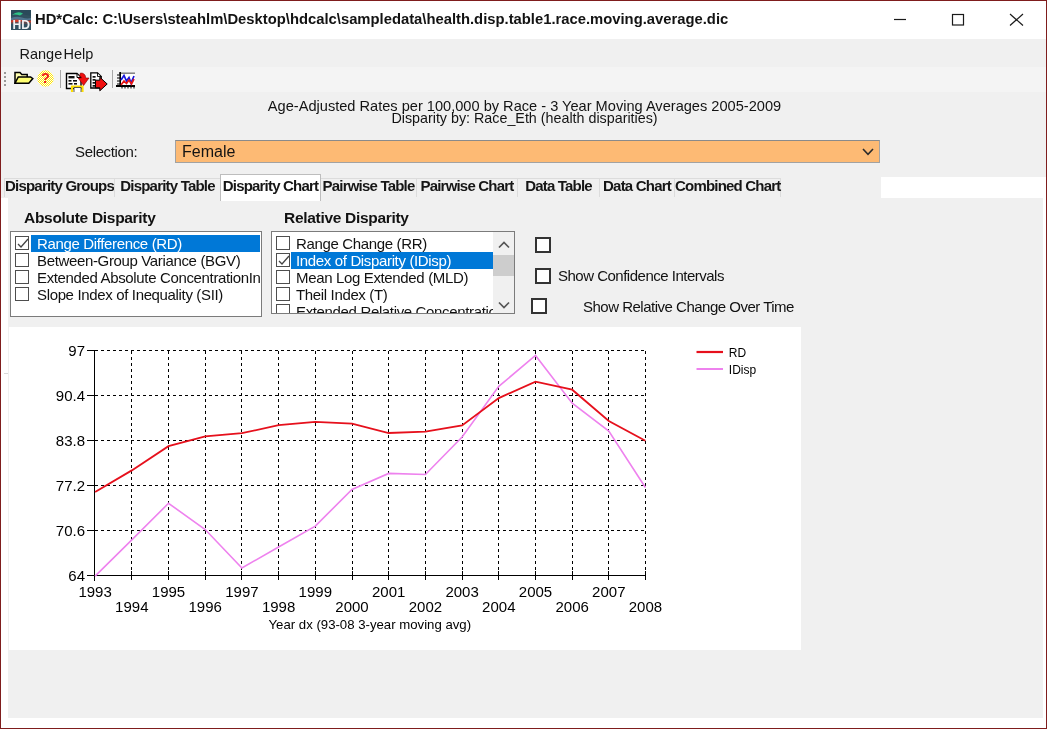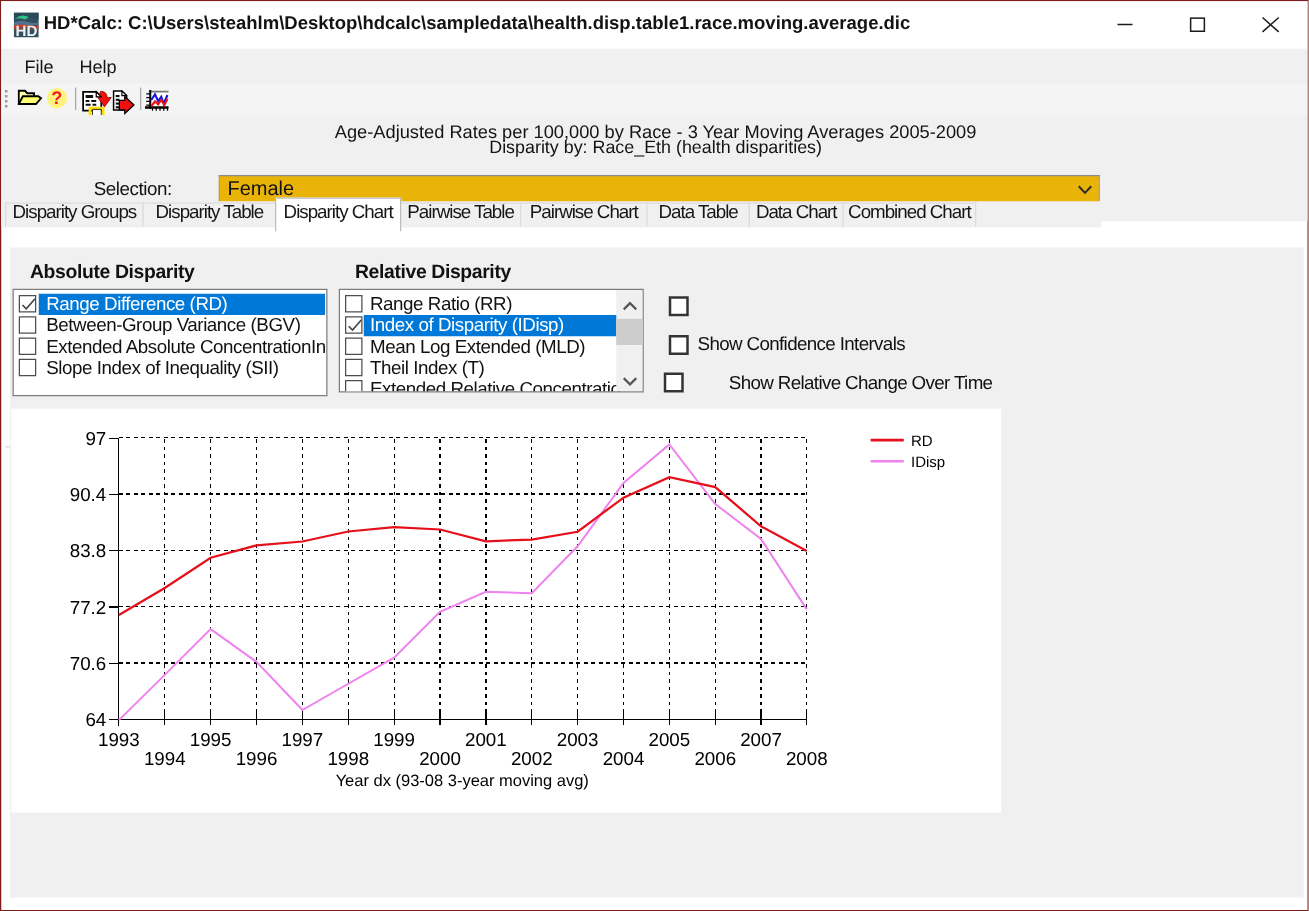--- a/index.html
+++ b/index.html
@@ -15,25 +15,25 @@
   #menubar { position:absolute; left:0; top:38px; width:1045px; height:28px; background:#f0f0f0; }
   .menuitem { position:absolute; top:7px; font-size:14.5px; color:#161616; }
   
   #toolbar { position:absolute; left:0; top:66px; width:1045px; height:25px; background:#f4f4f4; }
   .tsep { position:absolute; top:3px; width:1px; height:18px; background:#a8a8a8; }
   
   #toppanel { position:absolute; left:0; top:91px; width:1045px; height:85px; background:#f0f0f0; }
   #hdr1 { position:absolute; left:0; top:96.5px; width:1047px; text-align:center; font-size:14.6px; color:#131313; }
   #hdr2 { position:absolute; left:0; top:108.5px; width:1047px; text-align:center; font-size:14.3px; color:#131313; }
   #sellabel { position:absolute; left:74px; top:141.5px; font-size:15px; letter-spacing:-0.35px; color:#131313; }
-  #combo { position:absolute; left:174px; top:139px; width:705px; height:23px; background:#eab308;
+  #combo { position:absolute; left:174px; top:139px; width:705px; height:23px; background:#fdba74;
            border:1px solid #a2a2a2; border-top-color:#8a8a8a; }
   #combo span { position:absolute; left:6px; top:2px; font-size:16px; letter-spacing:0; color:#131313; }
   
-  #tabstrip { position:absolute; left:0; top:160px; width:880px; height:21px; background:#f0f0f0; }
+  #tabstrip { position:absolute; left:0; top:176px; width:880px; height:21px; background:#f0f0f0;font-weight:bold; }
   #striplinea { position:absolute; left:3px; top:196px; width:1038px; height:1px; background:#d9d9d9; }
   .tab { position:absolute; top:1px; height:19px; background:#f0f0f0; border:1px solid #dcdcdc;
          border-bottom:none; font-size:15px; letter-spacing:-0.8px; color:#161616; text-align:center; white-space:nowrap; }
   .tab span { position:relative; top:-2px; }
   #tabsel { position:absolute; left:219px; top:-3px; width:101px; height:27px; background:#fff;
             border:1px solid #bdbdbd; border-bottom:none; font-size:15px; letter-spacing:-0.8px; color:#161616; text-align:center; white-space:nowrap; z-index:3; }
   #tabsel span { position:relative; top:2px; }
   
   #tabpage { position:absolute; left:7px; top:197px; width:1035px; height:520px; background:#f0f0f0; }
   .grphead { position:absolute; font-size:15.5px; letter-spacing:-0.3px; font-weight:bold; color:#111; }
@@ -65,21 +65,21 @@
     <div id="titletext">HD*Calc: C:\Users\steahlm\Desktop\hdcalc\sampledata\health.disp.table1.race.moving.average.dic</div>
     <svg class="abs" style="left:880px;top:0px" width="160" height="38" viewBox="0 0 160 38">
       <line x1="13" y1="18.5" x2="25" y2="18.5" stroke="#1a1a1a" stroke-width="1.2"></line>
       <rect x="71.5" y="13.5" width="11" height="10.5" fill="none" stroke="#1a1a1a" stroke-width="1.2"></rect>
       <line x1="129" y1="13" x2="142" y2="24.5" stroke="#1a1a1a" stroke-width="1.2"></line>
       <line x1="142" y1="13" x2="129" y2="24.5" stroke="#1a1a1a" stroke-width="1.2"></line>
     </svg>
   </div>
 
   <div id="menubar">
-    <div class="menuitem" style="left:18.5px;">File</div>
+    <div class="menuitem" style="left:18.5px;">Range</div>
     <div class="menuitem" style="left:62.5px;">Help</div>
   </div>
 
   <div id="toolbar">
     <svg class="abs" style="left:2px;top:4px" width="6" height="16" viewBox="0 0 6 16">
       <rect x="1" y="1" width="2" height="2" fill="#9a9a9a"></rect>
       <rect x="1" y="5" width="2" height="2" fill="#9a9a9a"></rect>
       <rect x="1" y="9" width="2" height="2" fill="#9a9a9a"></rect>
       <rect x="1" y="13" width="2" height="2" fill="#9a9a9a"></rect>
     </svg>
@@ -189,21 +189,21 @@
     <div class="lrow" style="top:54px;">
         <span class="lcheck" style="left:4px;top:1px;"></span>
         <span class="ltext" style="left:26px;">Slope Index of Inequality (SII)</span>
       </div>
   </div>
 
   <div class="listbox" style="left:270px;top:230px;width:244px;height:83px;">
     <div class="lsel" style="left:19px;top:20px;width:203px;"></div>
     <div class="lrow" style="top:3px;">
         <span class="lcheck" style="left:4px;top:1px;"></span>
-        <span class="ltext" style="left:24px;">Range Ratio (RR)</span>
+        <span class="ltext" style="left:24px;">Range Change (RR)</span>
       </div>
     <div class="lrow" style="top:20px;">
         <span class="lcheck" style="left:4px;top:1px;"></span>
       <svg class="abs" style="left:6px;top:3px" width="12" height="11" viewBox="0 0 12 11">
           <path d="M1 6 L4 9 L11 1" fill="none" stroke="#444" stroke-width="1.3"></path>
         </svg>
       <span class="ltext" style="left:24px;color:#fff;">Index of Disparity (IDisp)</span>
       </div>
     <div class="lrow" style="top:37px;">
         <span class="lcheck" style="left:4px;top:1px;"></span>

